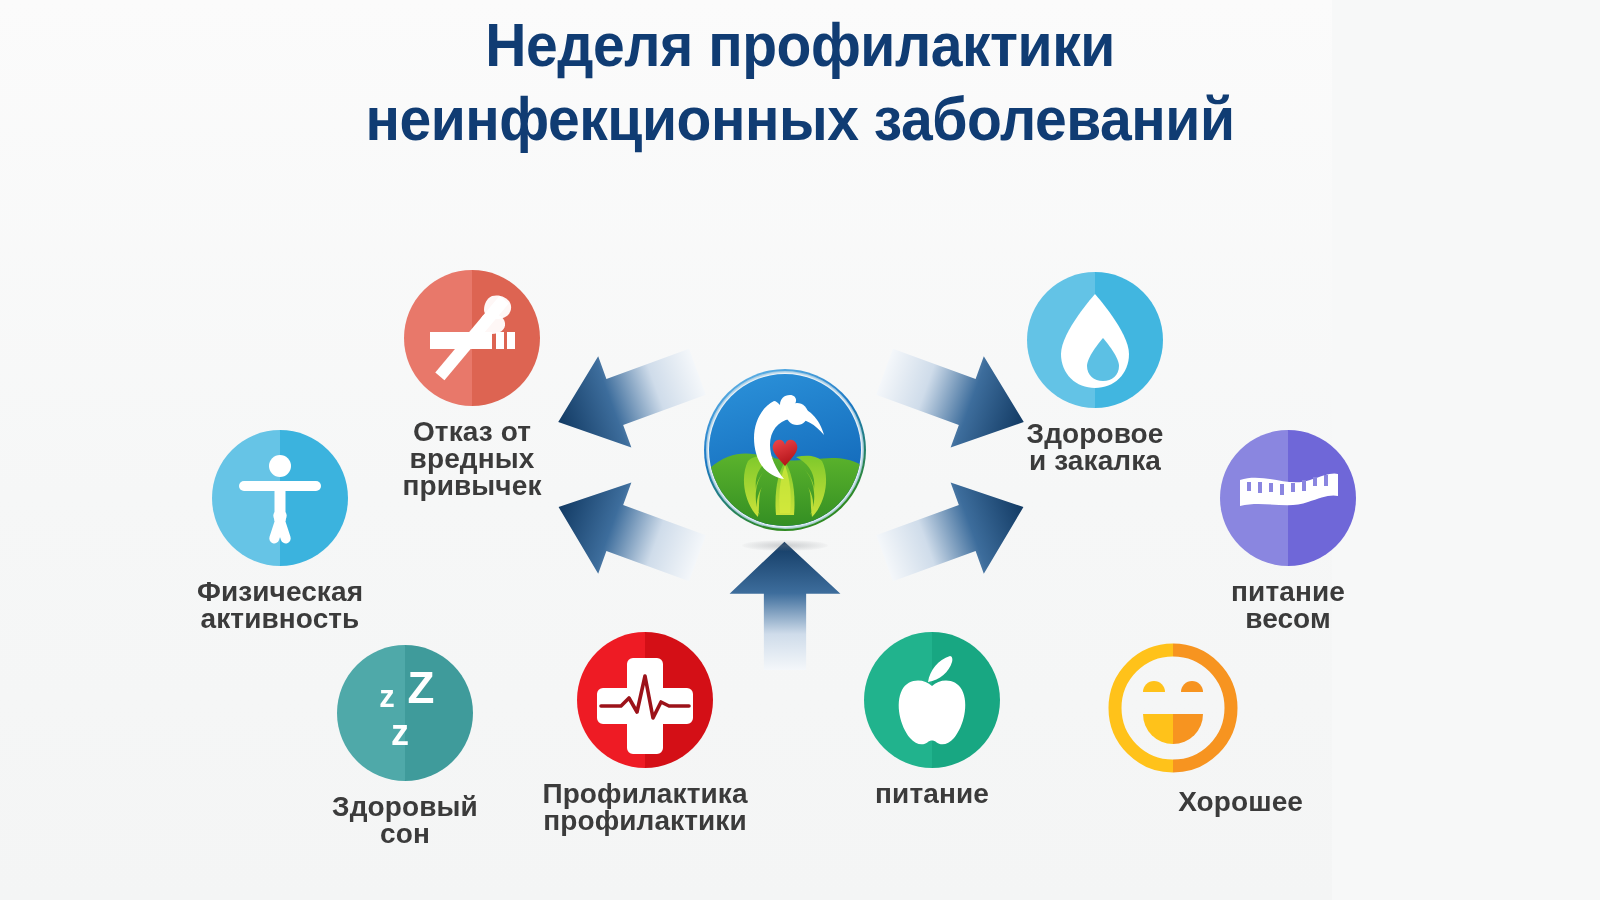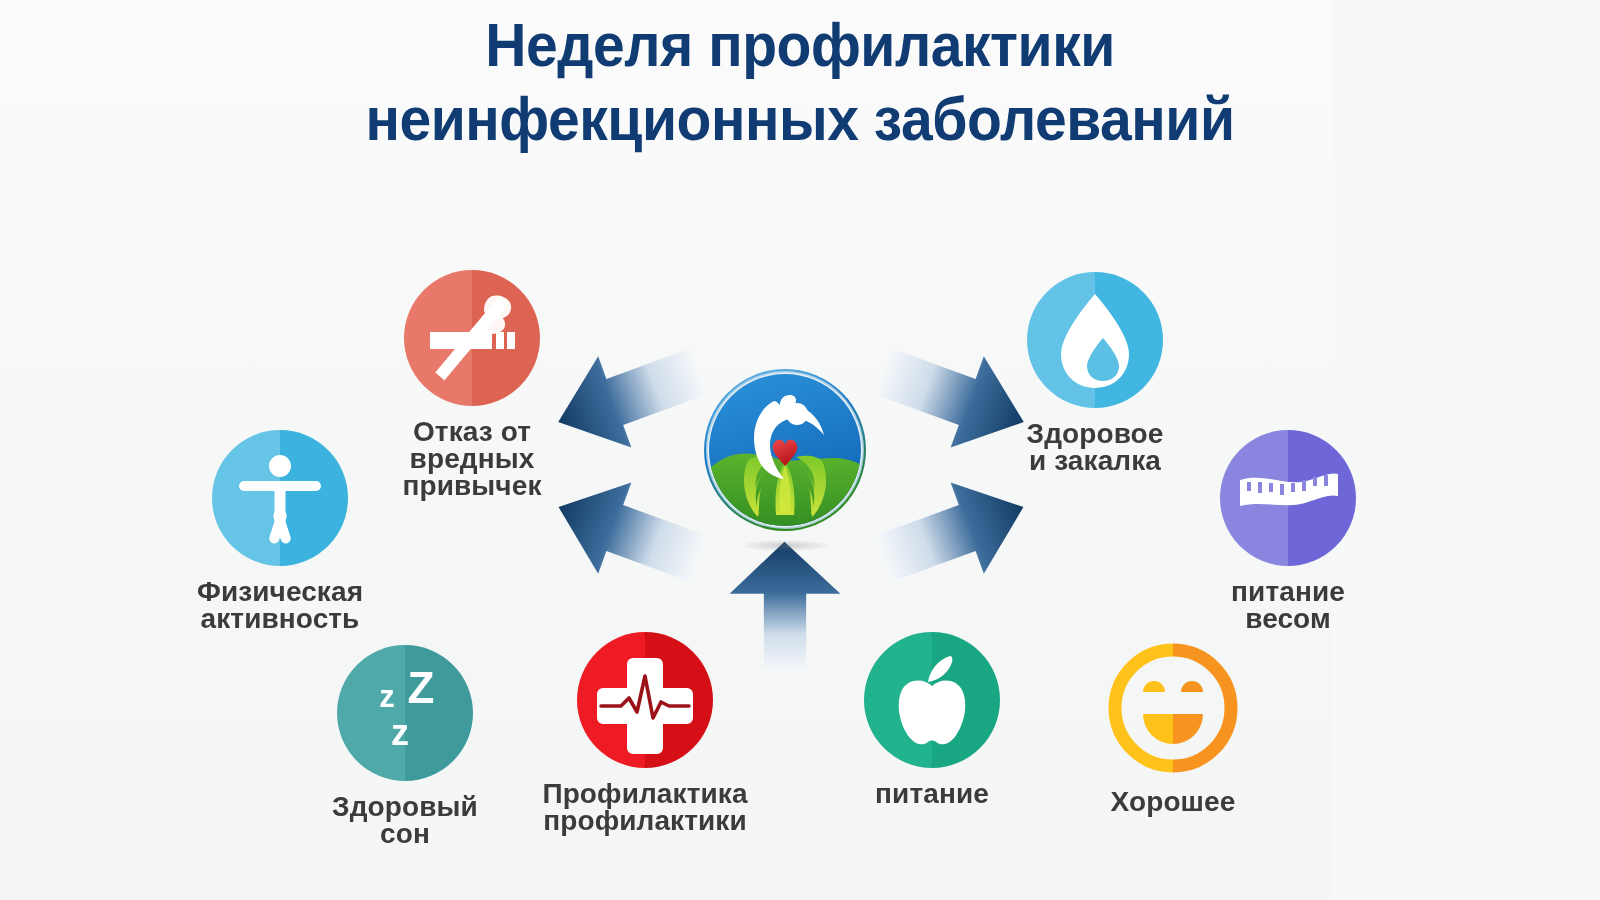--- a/index.html
+++ b/index.html
@@ -334,21 +334,21 @@
           <path d="M86,24 C74,28 66,38 64,50 C76,48 85,40 88,30 C89,27 88,24 86,24 Z" fill="#ffffff"></path>
           <path d="M68,54 C60,46 44,46 38,58 C31,72 36,94 46,106 C52,113 59,114 64,110 C66,108 70,108 72,110 C77,114 84,113 90,106 C100,94 105,72 98,58 C92,46 76,46 68,54 Z" fill="#ffffff"></path>
         </svg>
       </div>
     </div>
     <div class="node-label">
       <span class="ln">питание</span>
     </div>
   </div>
 
-  <div class="node" style="left:1173px; top:640px;">
+  <div class="node" style="left:1173px; top:640px;text-align:right;">
     <div class="badge ring">
       <div class="glyph">
         <svg viewBox="0 0 136 136">
           <defs>
             <clipPath id="moodL">
                 <rect x="0" y="0" width="68" height="136"></rect>
               </clipPath>
             <clipPath id="moodR">
                 <rect x="68" y="0" width="68" height="136"></rect>
               </clipPath>

